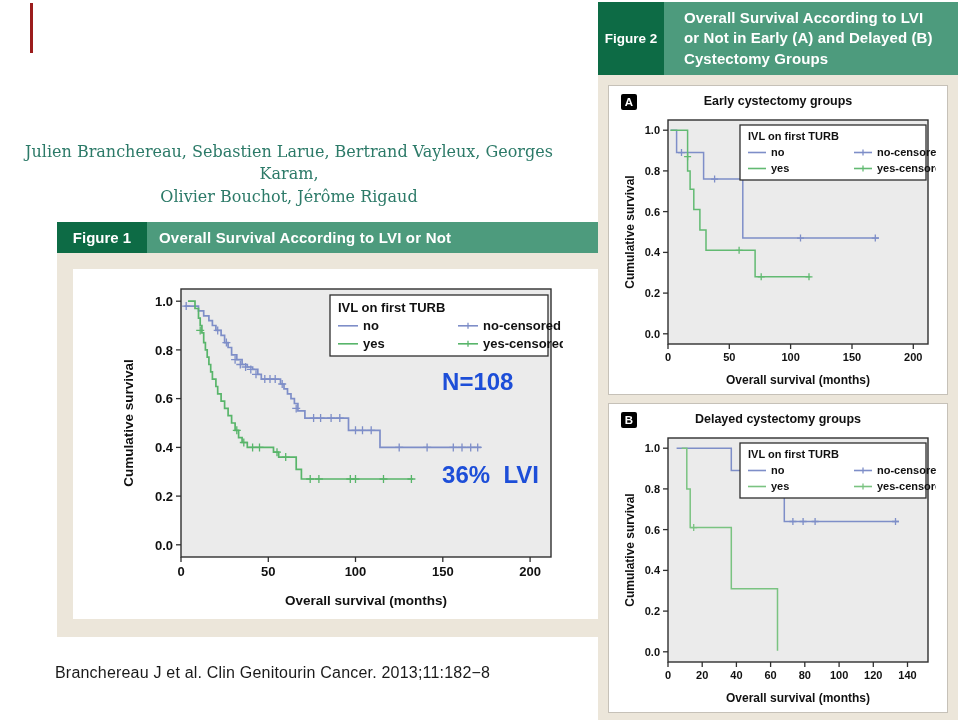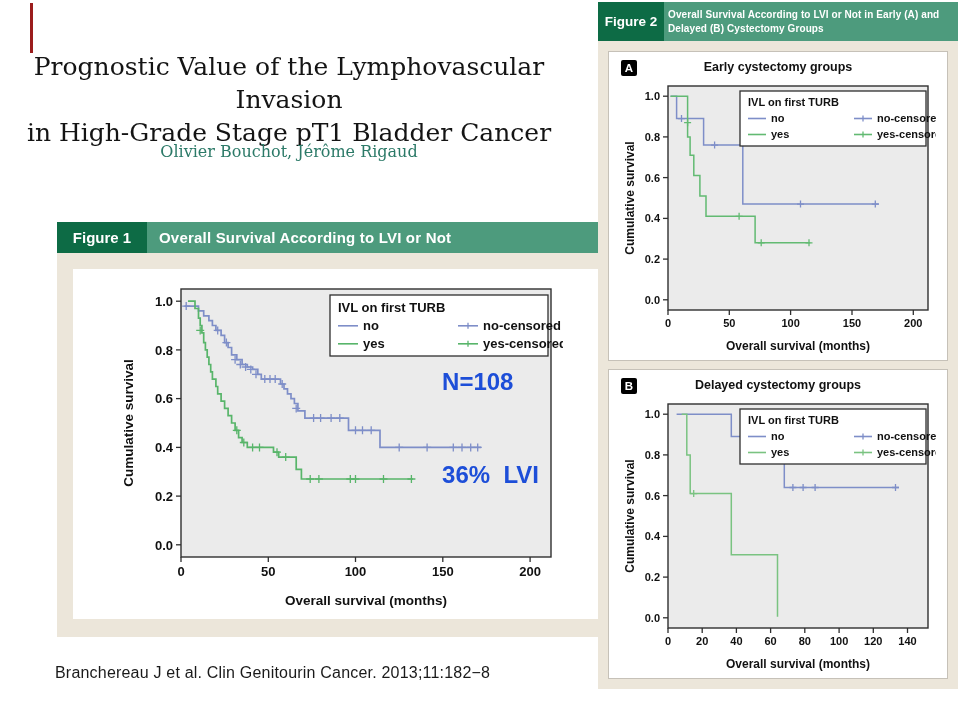--- a/index.html
+++ b/index.html
@@ -13,21 +13,21 @@
   .figbox{position:absolute;}
   .fig1{left:57px;top:222px;width:568px;}
   .fig2{left:598px;top:2px;width:360px;}
   .fighead{display:flex;align-items:stretch;}
   .figlabel{background:#0d6b45;color:#fff;font-weight:bold;display:flex;align-items:center;
             justify-content:center;flex:0 0 auto;}
   .fig1 .figlabel{width:90px;font-size:15px;}
   .fig2 .figlabel{width:66px;font-size:13.5px;}
   .figcaption{background:#4d9b7d;color:#fff;font-weight:bold;flex:1;}
   .fig1 .figcaption{font-size:15px;padding:7px 12px;letter-spacing:.2px;}
-  .fig2 .figcaption{font-size:10px;padding:6px 4px;line-height:1.35;letter-spacing:.1px;}
+  .fig2 .figcaption{font-size:15px;padding:6px 20px;line-height:1.35;letter-spacing:.1px;}
   .figbody{background:#ece6da;}
   .fig1 .figbody{padding:16px 16px 18px;}
   .fig2 .figbody{padding:10px;display:flex;flex-direction:column;gap:8px;}
   .panel{background:#ffffff;}
   .fig1 .panel{padding:8px 2px;}
   .fig2 .panel{border:1px solid #c6c1b8;padding:6px 4px 4px;position:relative;}
   .chartwrap{position:relative;width:fit-content;margin:0 auto;}
   .annot{position:absolute;right:24px;bottom:58px;font-weight:bold;font-size:24px;
          line-height:1.3;color:#1d4ed8;text-align:left;white-space:pre;}
   .paneltitle{position:relative;height:18px;margin:2px 0 0;}
@@ -38,26 +38,23 @@
   .citation{position:absolute;left:55px;top:664px;font-size:16px;color:#1a1a1a;letter-spacing:.2px;text-align:right;}
   svg{display:block;}
 </style>
 </head>
 <body>
 
 <div class="slide">
 
   <div class="accent"></div>
 
-  <div class="title">
-    <div>Prognostic Value of the Lymphovascular Invasion</div>
-    <div>in High-Grade Stage pT1 Bladder Cancer</div>
-  </div>
 
   <div class="authors">
+    <div>Julien Branchereau, Sebastien Larue, Bertrand Vayleux, Georges Karam,</div>
     <div>Olivier Bouchot, Jérôme Rigaud</div>
   </div>
 
   <div class="figbox fig1">
     <div class="fighead">
       <div class="figlabel">Figure 1</div>
       <div class="figcaption">Overall Survival According to LVI or Not</div>
     </div>
     <div class="figbody">
       <div class="panel">

